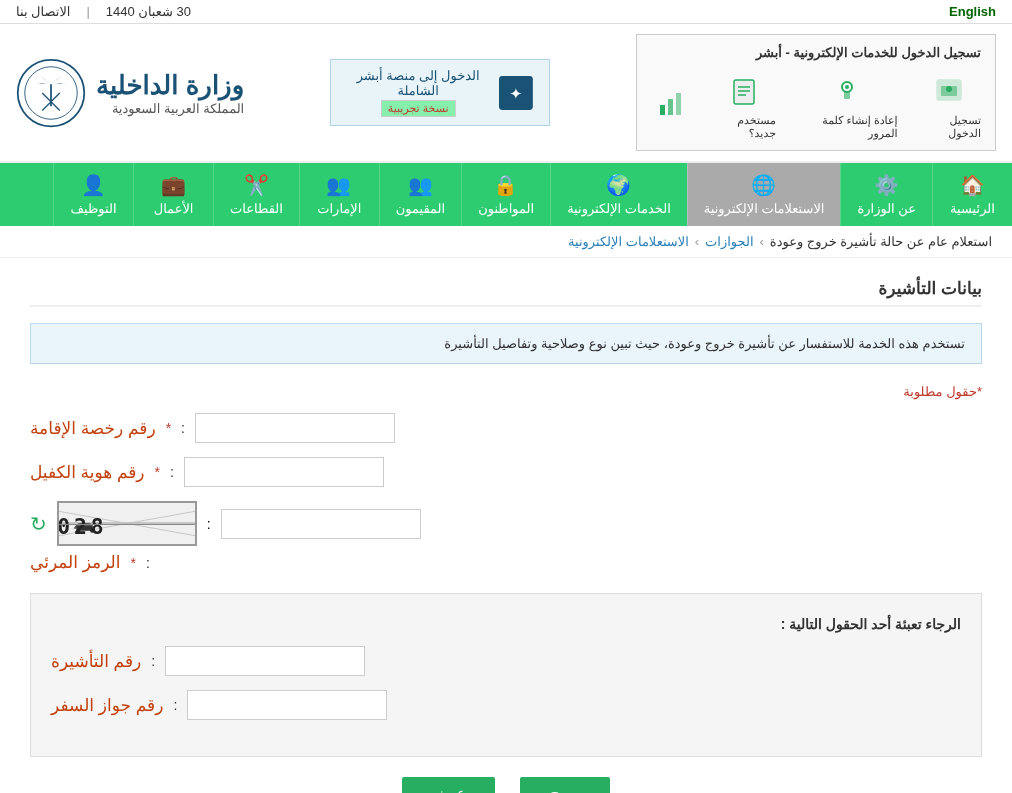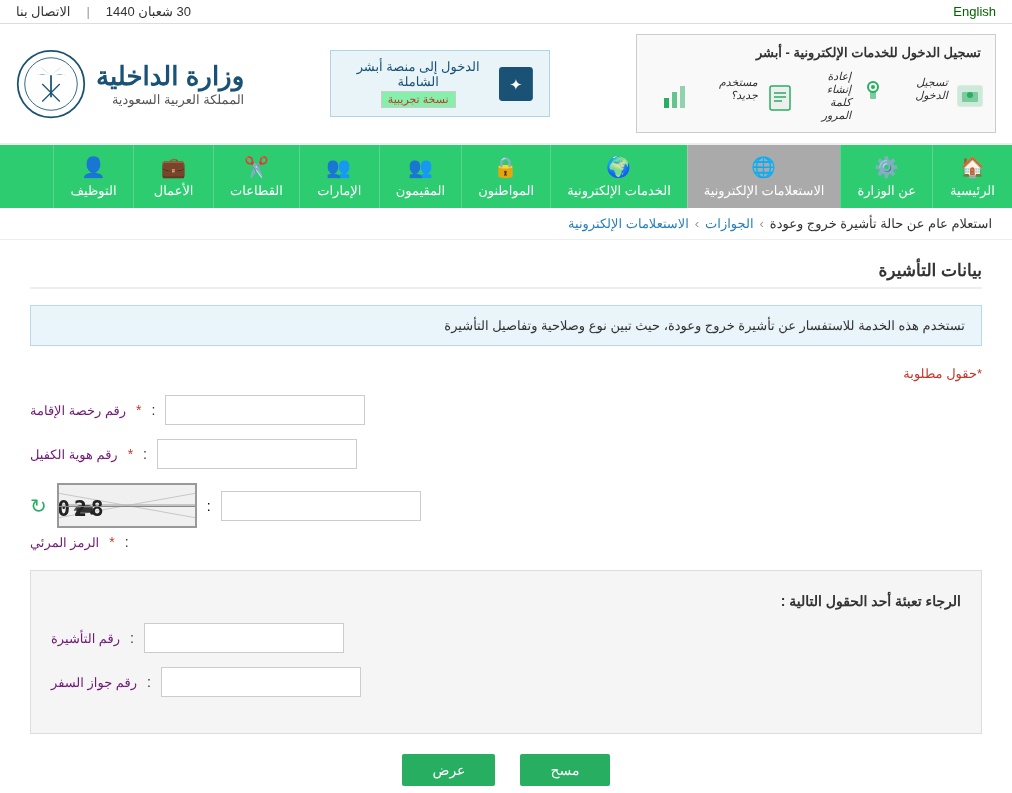--- a/index.html
+++ b/index.html
@@ -29,21 +29,21 @@
     .top-bar-left {
       display: flex;
       align-items: center;
       gap: 8px;
     }
     .top-bar .divider {
       color: #999;
     }
     .english-link {
       color: #006400;
-      font-weight: normal;
+      font-weight: bold;
       cursor: pointer;
       text-decoration: none;
     }
 
     
     .header {
       background: #fff;
       padding: 10px 16px;
       display: flex;
       align-items: center;
@@ -89,27 +89,26 @@
       text-align: right;
     }
     .login-icons {
       display: flex;
       gap: 20px;
       justify-content: flex-end;
       align-items: center;
     }
     .login-icon-item {
       display: flex;
-      flex-direction: row;
-      align-items: flex-start;
+      flex-direction: column;
+      align-items: center;
       font-size: 11px;
       color: #333;
       cursor: pointer;
       gap: 4px;
-      font-style: italic;
     }
     .login-icon-box {
       width: 40px;
       height: 40px;
       display: flex;
       align-items: center;
       justify-content: center;
       font-size: 22px;
     }
 
@@ -223,22 +222,22 @@
 
     .form-group {
       display: flex;
       align-items: center;
       justify-content: flex-end;
       margin-bottom: 14px;
       gap: 10px;
       direction: rtl;
     }
     .form-group label {
-      font-size: 13px;
-      color: #701a75;
+      font-size: 17px;
+      color: #c2410c;
       white-space: nowrap;
     }
     .form-group .colon {
       color: #333;
     }
     .form-group .required-star {
       color: #c0392b;
     }
     .form-group input[type="text"] {
       width: 200px;

